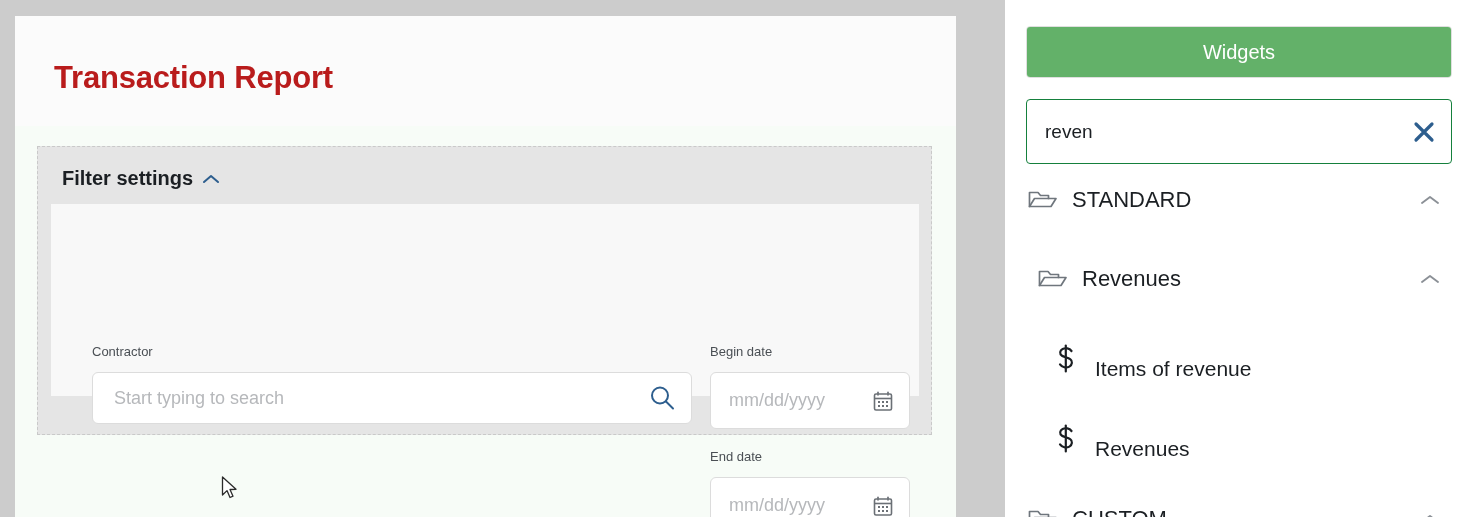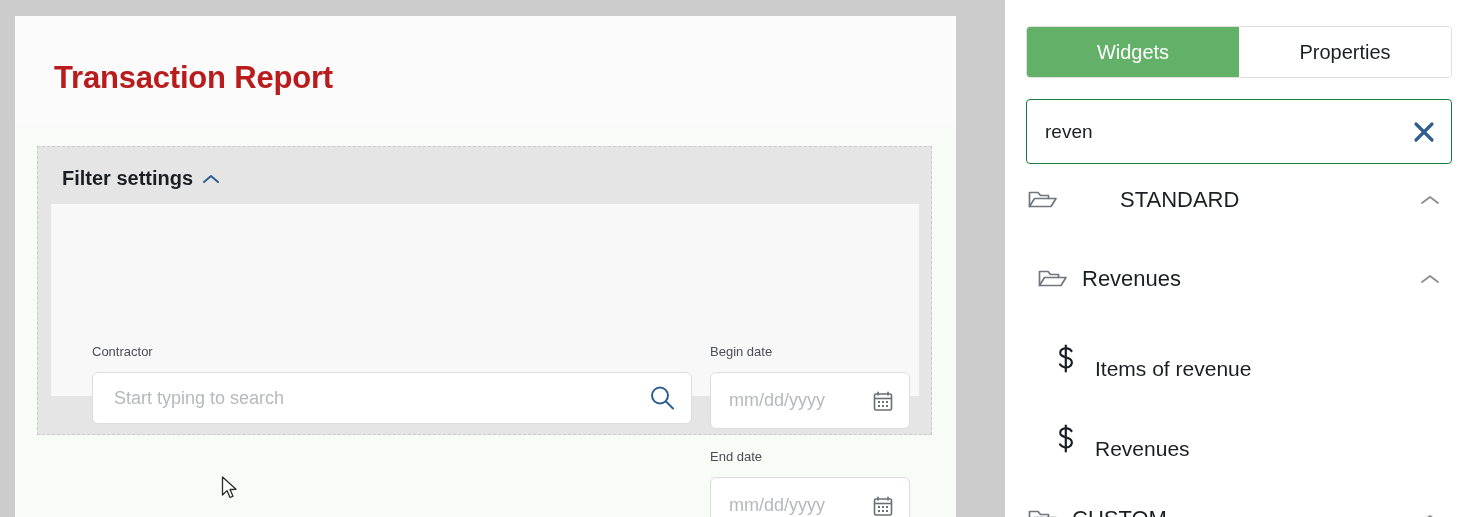--- a/index.html
+++ b/index.html
@@ -123,21 +123,21 @@
   .tree-row {
     position: relative; height: 80px;
     display: flex; align-items: center;
   }
   .tree-row .t-icon { display: flex; align-items: center; justify-content: center; width: 34px; }
   .tree-row .t-label { margin-left: 12px; font-size: 22px; color: #1b1f23; white-space: nowrap; }
   .tree-row .t-chev { position: absolute; right: 26px; top: 50%; transform: translateY(-50%); display: flex; }
   .row-depth0 { padding-left: 21px; }
   .row-depth1 { padding-left: 21px; }
   .row-depth2 { padding-left: 40px; }
-  .tree-row.h-standard { height: 79px; gap: 48px; }
+  .tree-row.h-standard { height: 79px; }
   .tree-row .t-label.caps { font-size: 22px; }
   .tree-row .t-label.dollar-lbl { font-size: 21px; margin-top: 20px; }
 </style>
 </head>
 <body>
 
 <div id="root">
 
   <div class="canvas-outer">
 
@@ -214,21 +214,20 @@
       <svg width="18" height="24" viewBox="0 0 18 24" xmlns="http://www.w3.org/2000/svg">
         <path d="M1.5 1 L1.5 19 L6 14.6 L9 21.5 L12 20.2 L9 13.5 L15 13.3 Z" fill="#ffffff" stroke="#2b2b2b" stroke-width="1.3" stroke-linejoin="round"></path>
       </svg>
     </span>
   </div>
 
   <div class="right-panel">
 
     <div class="tabs">
       <div class="tab active">Widgets</div>
-      <div class="tab inactive">Properties</div>
     </div>
 
     <div class="searchbar">
       <span class="sval" placeholder="">reven</span>
       <span class="clear">
         <svg width="26" height="26" viewBox="0 0 26 26" fill="none" xmlns="http://www.w3.org/2000/svg">
           <path d="M5 5 L21 21 M21 5 L5 21" stroke="#2d5e8e" stroke-width="3.2" stroke-linecap="round"></path>
         </svg>
       </span>
     </div>

